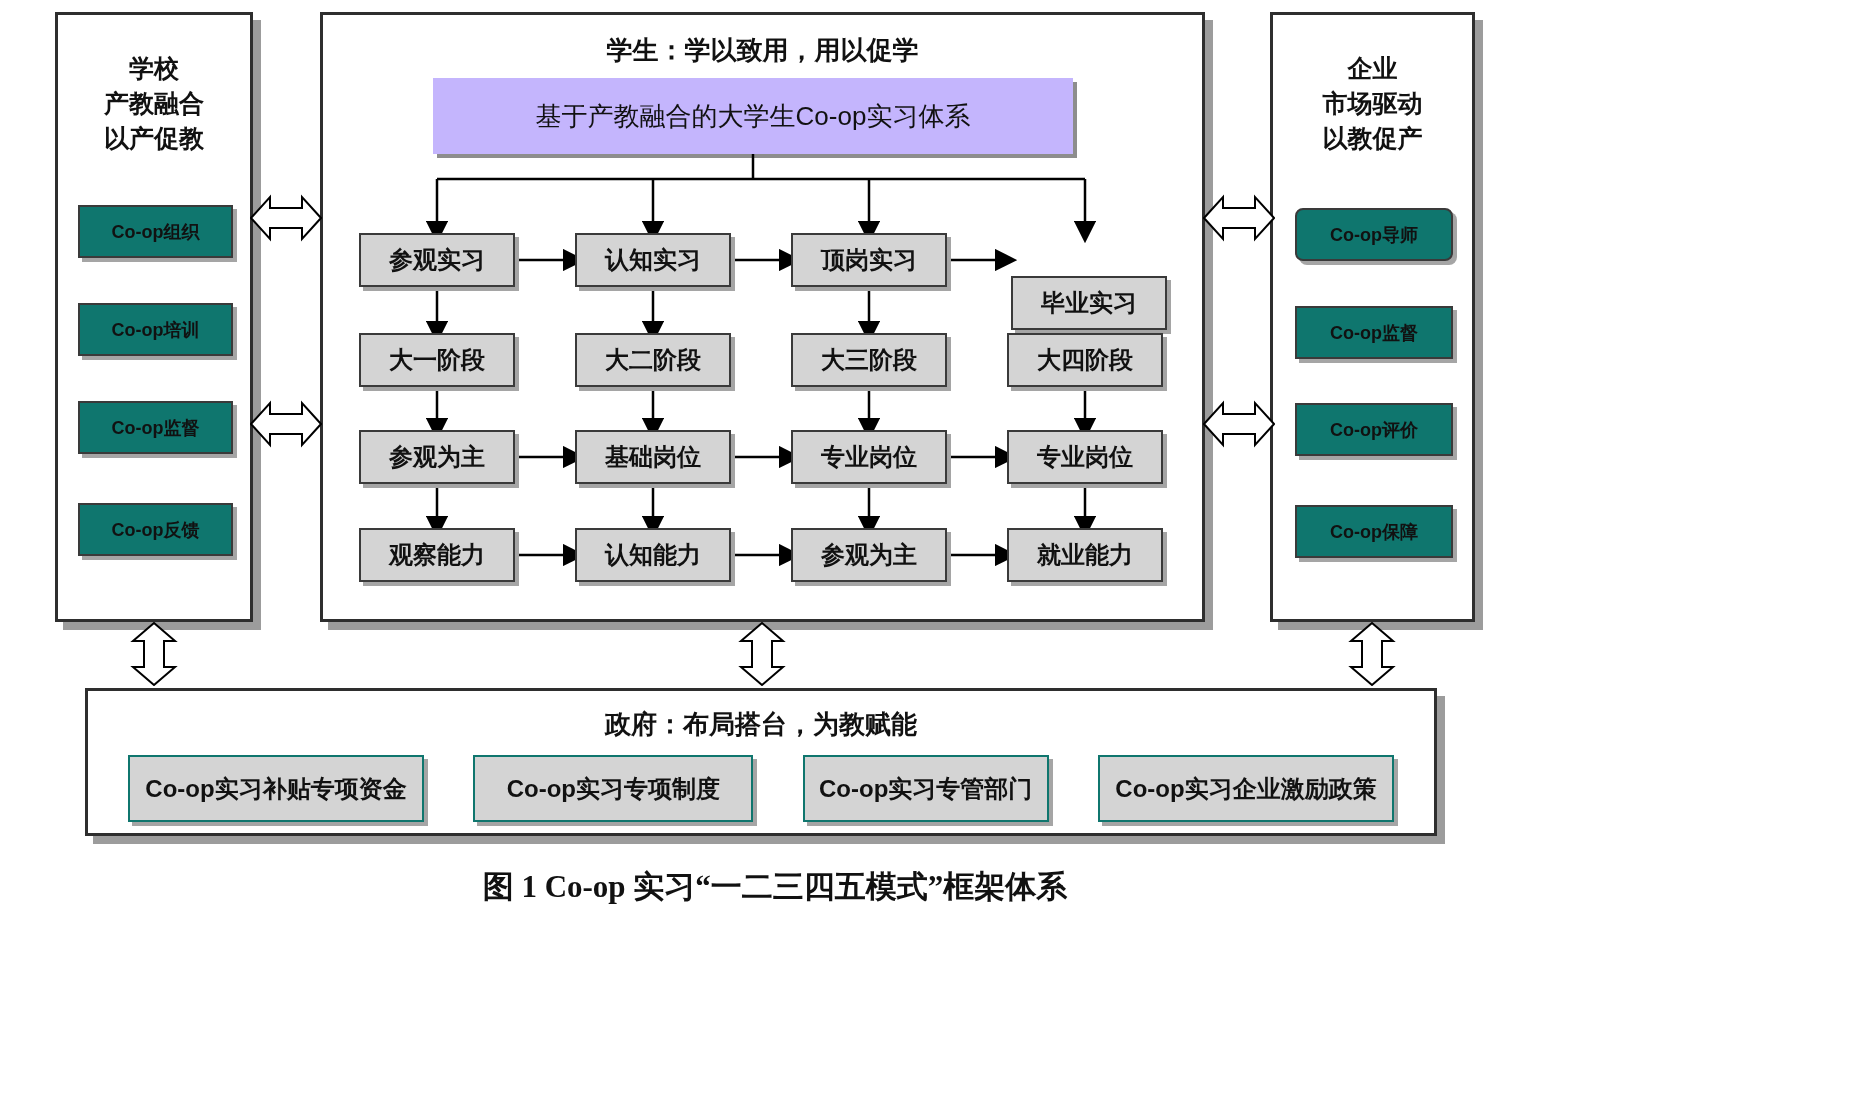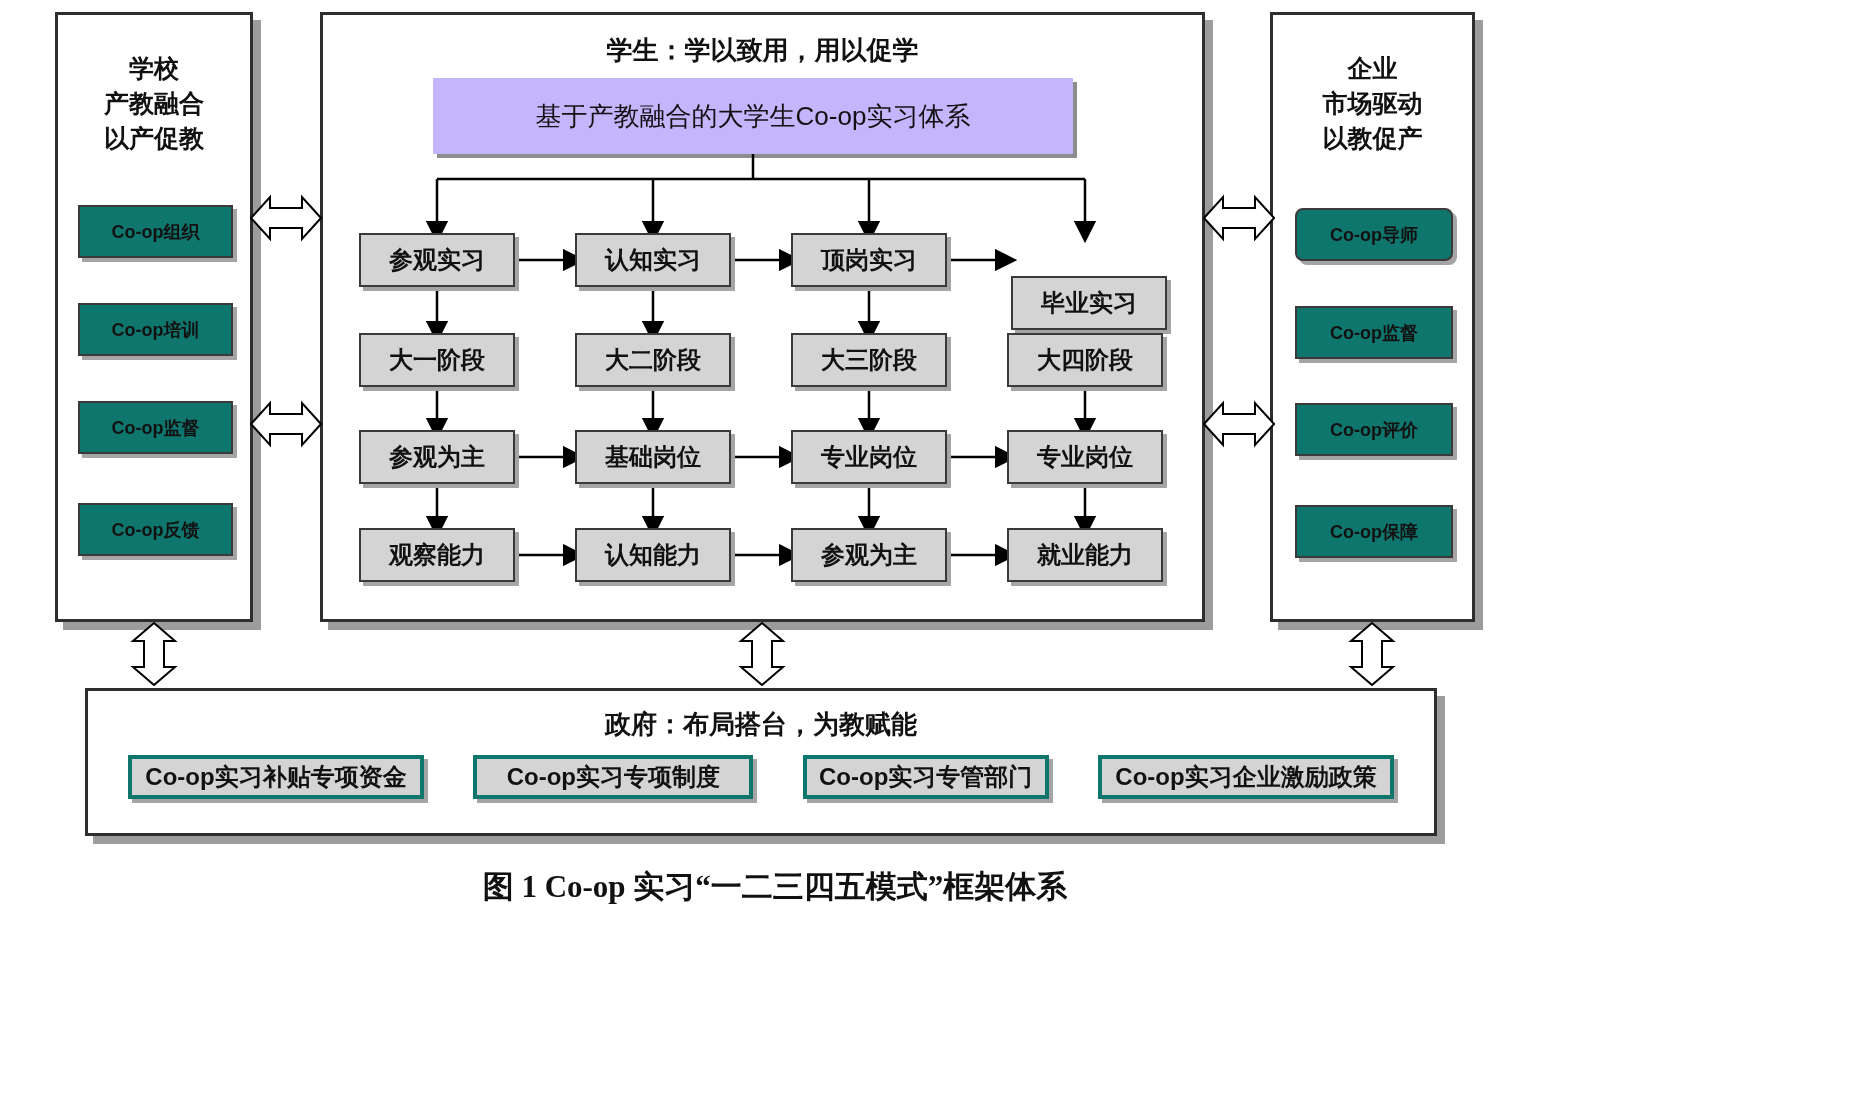--- a/index.html
+++ b/index.html
@@ -107,23 +107,23 @@
   .bottom-items {
     position: absolute;
     left: 40px;
     right: 40px;
     top: 64px;
     display: flex;
     justify-content: space-between;
   }
 
   .bottom-item {
-    height: 44px;
+    height: 67px;
     background: #d4d4d4;
-    border: 4px solid #0f766e;
+    border: 2px solid #0f766e;
     box-shadow: 4px 4px 0 #a5a5a5;
     display: flex;
     align-items: center;
     justify-content: center;
     font-size: 24px;
     font-weight: bold;
     padding: 0 12px;
   }
   .bottom-item:nth-child(1) { min-width: 296px; }
   .bottom-item:nth-child(2) { min-width: 280px; }

